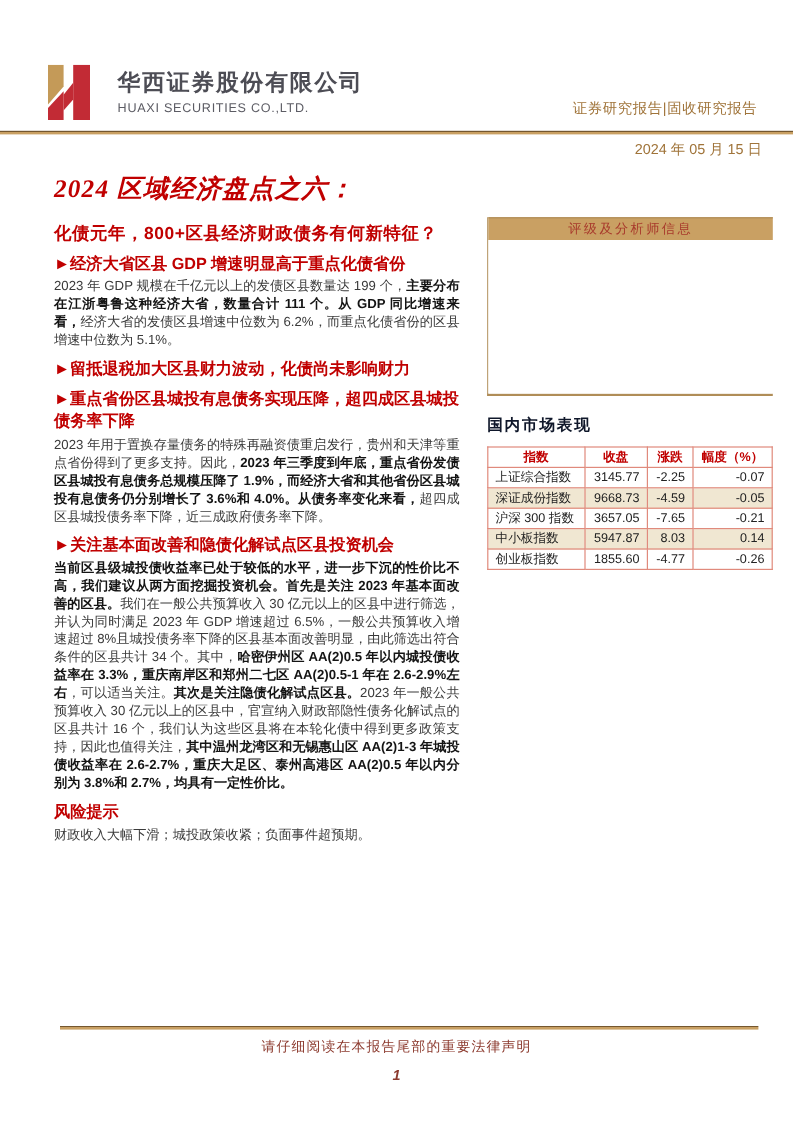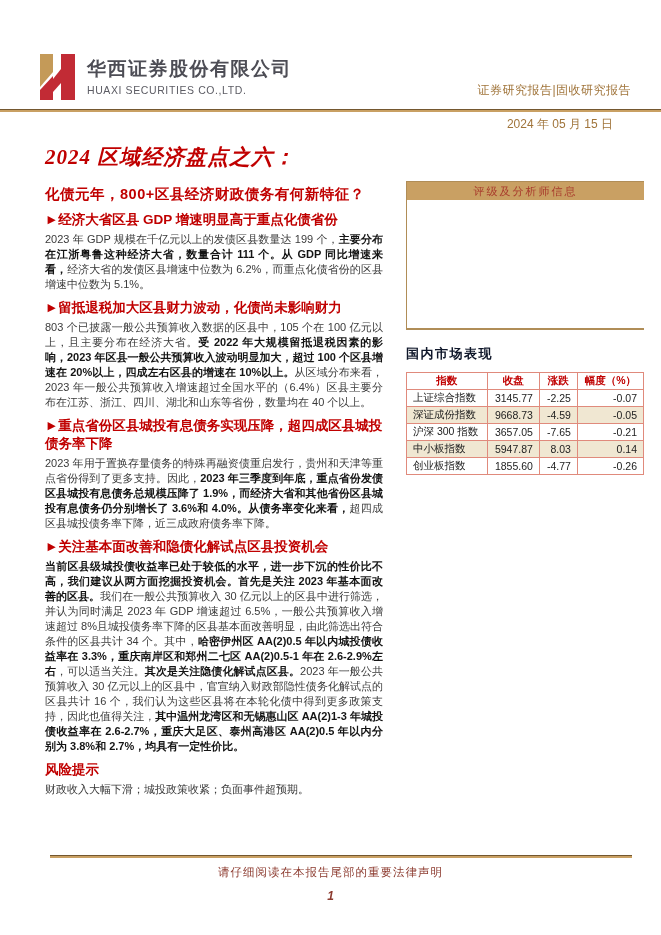--- a/index.html
+++ b/index.html
@@ -1,26 +1,26 @@
 <!DOCTYPE html>
 <html><head>
 <meta charset="utf-8">
 <style>
   html,body{margin:0;padding:0;background:#fff;}
   .page{position:relative;width:661px;height:935px;margin:0 auto;background:#fff;overflow:hidden;
         font-family:"Liberation Sans",sans-serif;color:#333;}
   
   .brand-row{display:flex;align-items:flex-start;padding:54px 30px 0 38px;}
   .logo{width:40px;height:46px;flex:0 0 auto;}
-  .brand-text{margin-left:9px;padding-top:2px;}
+  .brand-text{margin-left:20px;padding-top:2px;}
   .brand-cn{font-size:19px;font-weight:bold;color:#4d4d55;letter-spacing:1.5px;font-family:"Liberation Serif",serif;}
   .brand-en{font-size:10.5px;color:#5c5c64;letter-spacing:0.6px;margin-top:2px;}
   .report-type{margin-left:auto;align-self:flex-end;color:#a0743a;font-size:12px;letter-spacing:0.5px;padding-bottom:1px;}
   .header-rule{margin-top:9px;height:3px;background:linear-gradient(#74572f 34%,#c9a063 34%);}
-  .date-row{text-align:right;padding-right:48px;margin-top:4px;color:#a0743a;font-size:12px;}
+  .date-row{text-align:right;padding-right:26px;margin-top:4px;color:#a0743a;font-size:12px;}
   .title{margin:10px 0 0 45px;color:#c00000;font-size:21px;font-weight:bold;font-family:"Liberation Serif",serif;letter-spacing:1px;font-style:italic;}
   .subtitle{margin:14px 0 0 45px;color:#c00000;font-size:14.5px;font-weight:bold;letter-spacing:0.5px;}
   
   .main-col{position:absolute;left:45px;top:204px;width:338px;}
   .sec-heading{margin:7px 0 3px 0;color:#c00000;font-size:13.5px;font-weight:bold;line-height:1.35;}
   .sec-para{margin:0 0 3px 0;font-size:11px;line-height:1.36;text-align:justify;color:#3a3a3a;}
   .bseg{font-weight:bold;color:#141414;}
   
   .sidebar{position:absolute;left:390px;top:181px;width:238px;padding-left:16px;}
   .analyst-box{border-left:1px solid #b08d57;border-bottom:2px solid #b08d57;}
@@ -64,21 +64,20 @@
   <div class="header-rule"></div>
   <div class="date-row">2024 年 05 月 15 日</div>
 
   <h1 class="title">2024 区域经济盘点之六：</h1>
   <h2 class="subtitle">化债元年，800+区县经济财政债务有何新特征？</h2>
 
   <div class="main-col">
       <h3 class="sec-heading">►经济大省区县 GDP 增速明显高于重点化债省份</h3>
       <p class="sec-para"><span>2023 年 GDP 规模在千亿元以上的发债区县数量达 199 个，</span><span class="bseg">主要分布在江浙粤鲁这种经济大省，数量合计 111 个。从 GDP 同比增速来看，</span><span>经济大省的发债区县增速中位数为 6.2%，而重点化债省份的区县增速中位数为 5.1%。</span></p>
       <h3 class="sec-heading">►留抵退税加大区县财力波动，化债尚未影响财力</h3>
-      <p class="sec-para"><span>803 个已披露一般公共预算收入数据的区县中，105 个在 100 亿元以上，且主要分布在经济大省。</span><span class="bseg">受 2022 年大规模留抵退税因素的影响，2023 年区县一般公共预算收入波动明显加大，超过 100 个区县增速在 20%以上，四成左右区县的增速在 10%以上。</span><span>从区域分布来看，2023 年一般公共预算收入增速超过全国水平的（6.4%）区县主要分布在江苏、浙江、四川、湖北和山东等省份，数量均在 40 个以上。</span></p>
       <h3 class="sec-heading">►重点省份区县城投有息债务实现压降，超四成区县城投债务率下降</h3>
       <p class="sec-para"><span>2023 年用于置换存量债务的特殊再融资债重启发行，贵州和天津等重点省份得到了更多支持。因此，</span><span class="bseg">2023 年三季度到年底，重点省份发债区县城投有息债务总规模压降了 1.9%，而经济大省和其他省份区县城投有息债务仍分别增长了 3.6%和 4.0%。从债务率变化来看，</span><span>超四成区县城投债务率下降，近三成政府债务率下降。</span></p>
       <h3 class="sec-heading">►关注基本面改善和隐债化解试点区县投资机会</h3>
       <p class="sec-para"><span class="bseg">当前区县级城投债收益率已处于较低的水平，进一步下沉的性价比不高，我们建议从两方面挖掘投资机会。首先是关注 2023 年基本面改善的区县。</span><span>我们在一般公共预算收入 30 亿元以上的区县中进行筛选，并认为同时满足 2023 年 GDP 增速超过 6.5%，一般公共预算收入增速超过 8%且城投债务率下降的区县基本面改善明显，由此筛选出符合条件的区县共计 34 个。其中，</span><span class="bseg">哈密伊州区 AA(2)0.5 年以内城投债收益率在 3.3%，重庆南岸区和郑州二七区 AA(2)0.5-1 年在 2.6-2.9%左右</span><span>，可以适当关注。</span><span class="bseg">其次是关注隐债化解试点区县。</span><span>2023 年一般公共预算收入 30 亿元以上的区县中，官宣纳入财政部隐性债务化解试点的区县共计 16 个，我们认为这些区县将在本轮化债中得到更多政策支持，因此也值得关注，</span><span class="bseg">其中温州龙湾区和无锡惠山区 AA(2)1-3 年城投债收益率在 2.6-2.7%，重庆大足区、泰州高港区 AA(2)0.5 年以内分别为 3.8%和 2.7%，均具有一定性价比。</span></p>
       <h3 class="sec-heading">风险提示</h3>
       <p class="sec-para"><span>财政收入大幅下滑；城投政策收紧；负面事件超预期。</span></p>
     </div>
 
   <aside class="sidebar">
     <div class="analyst-box">

